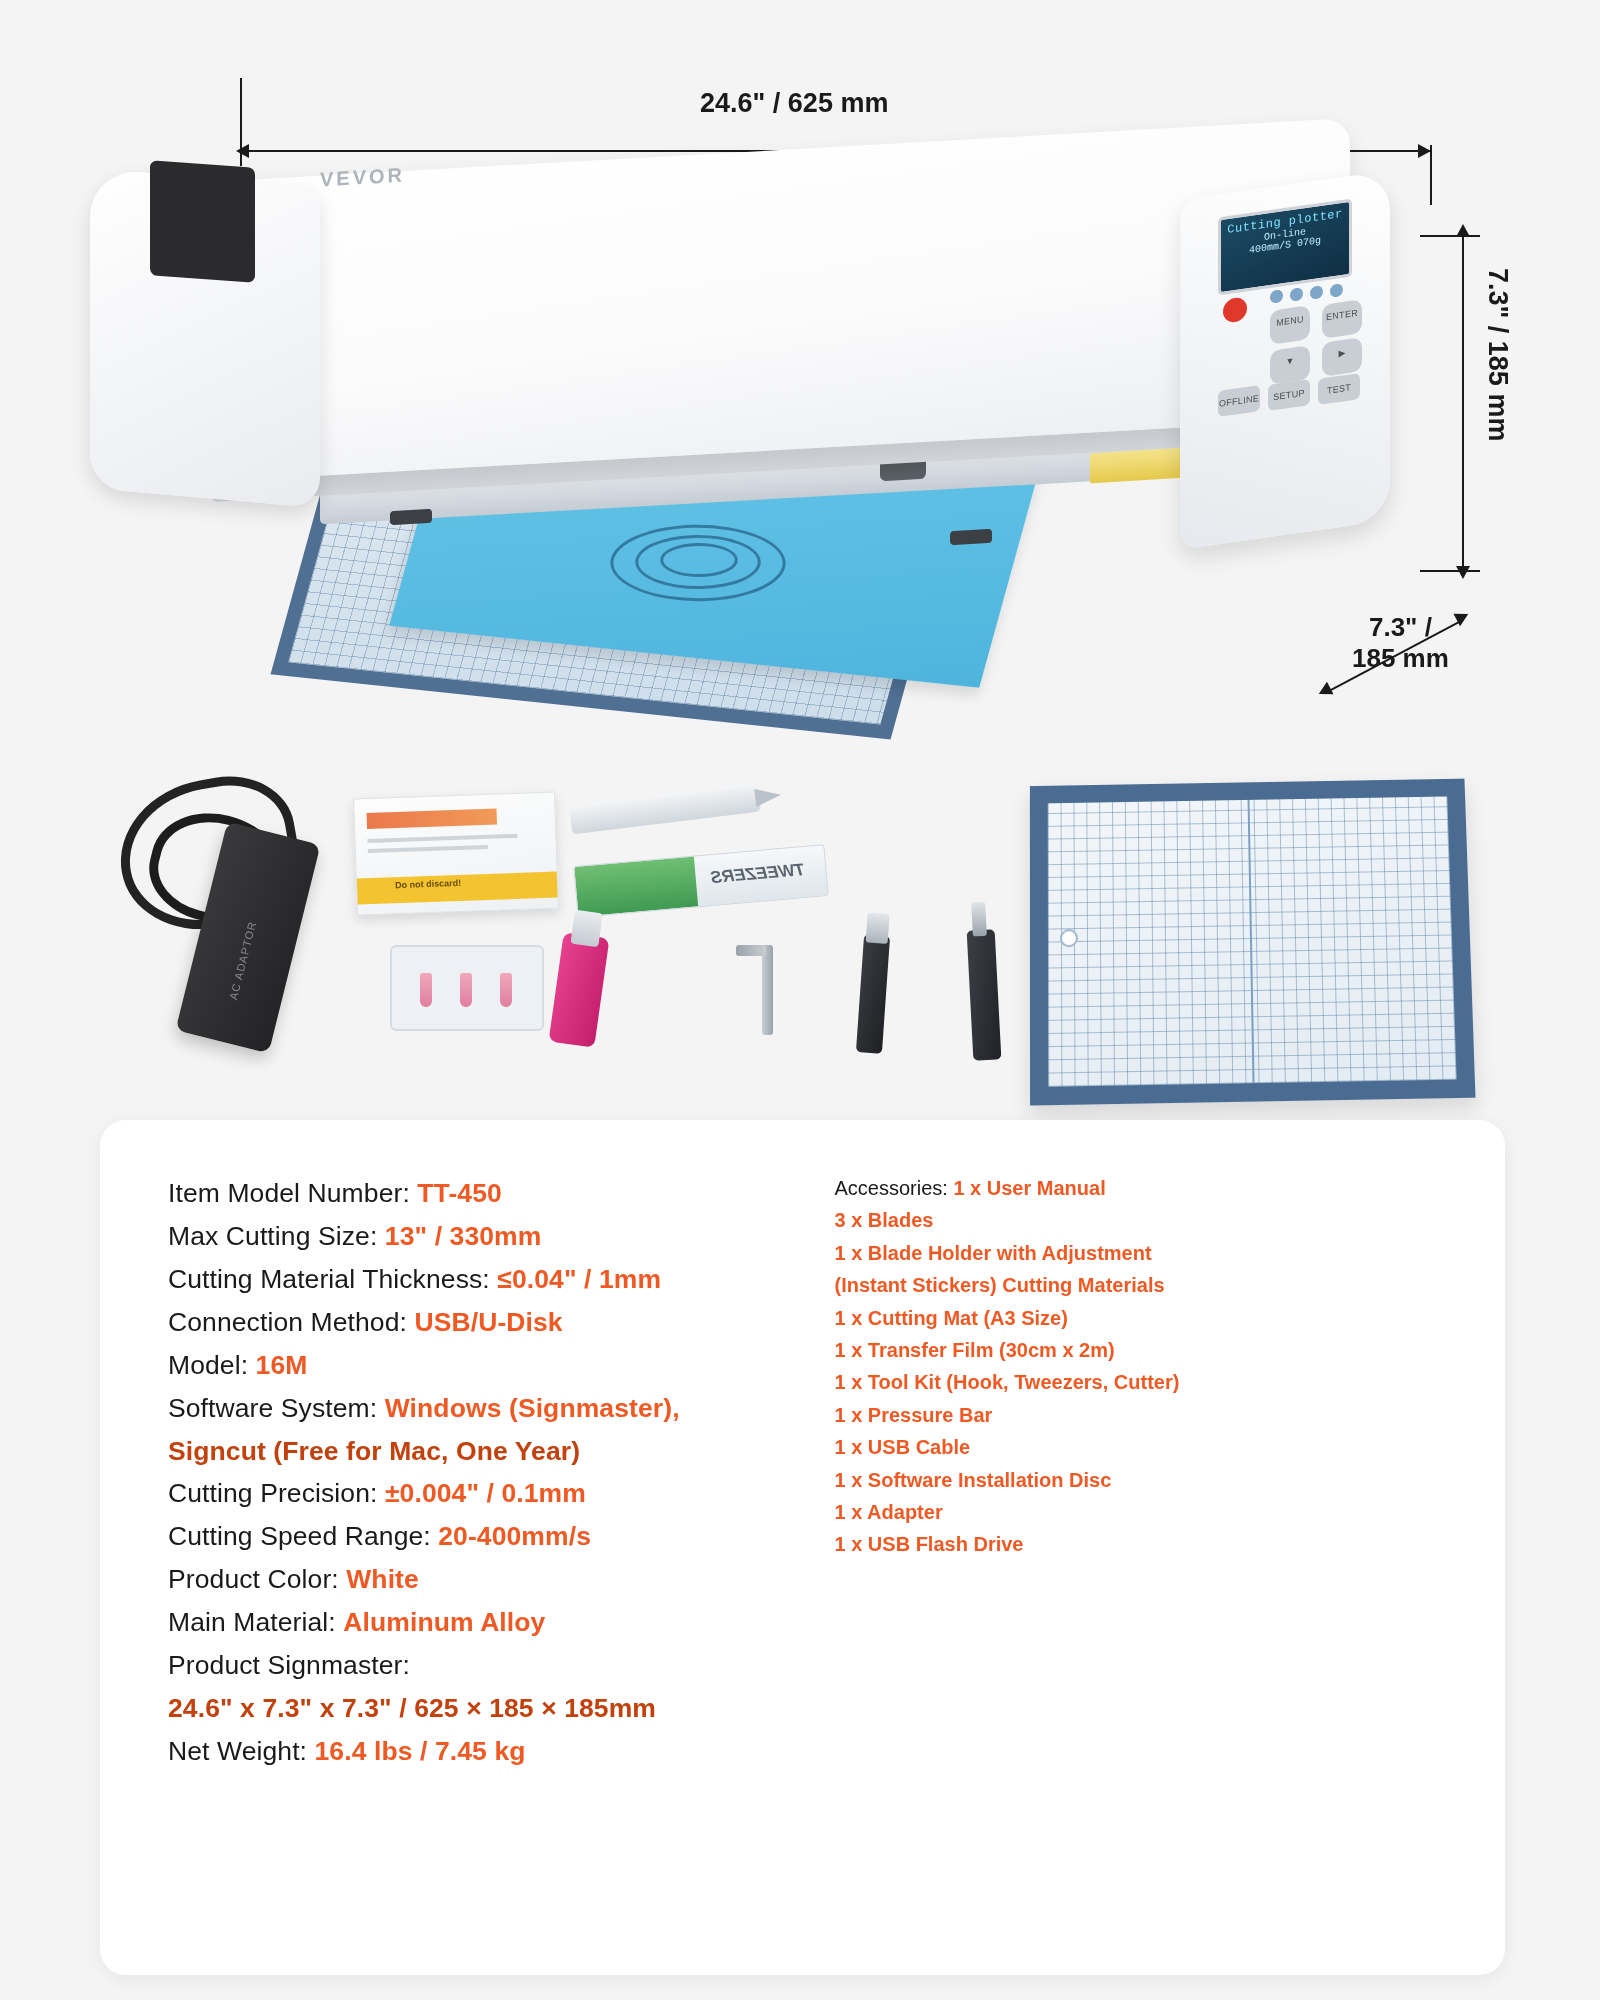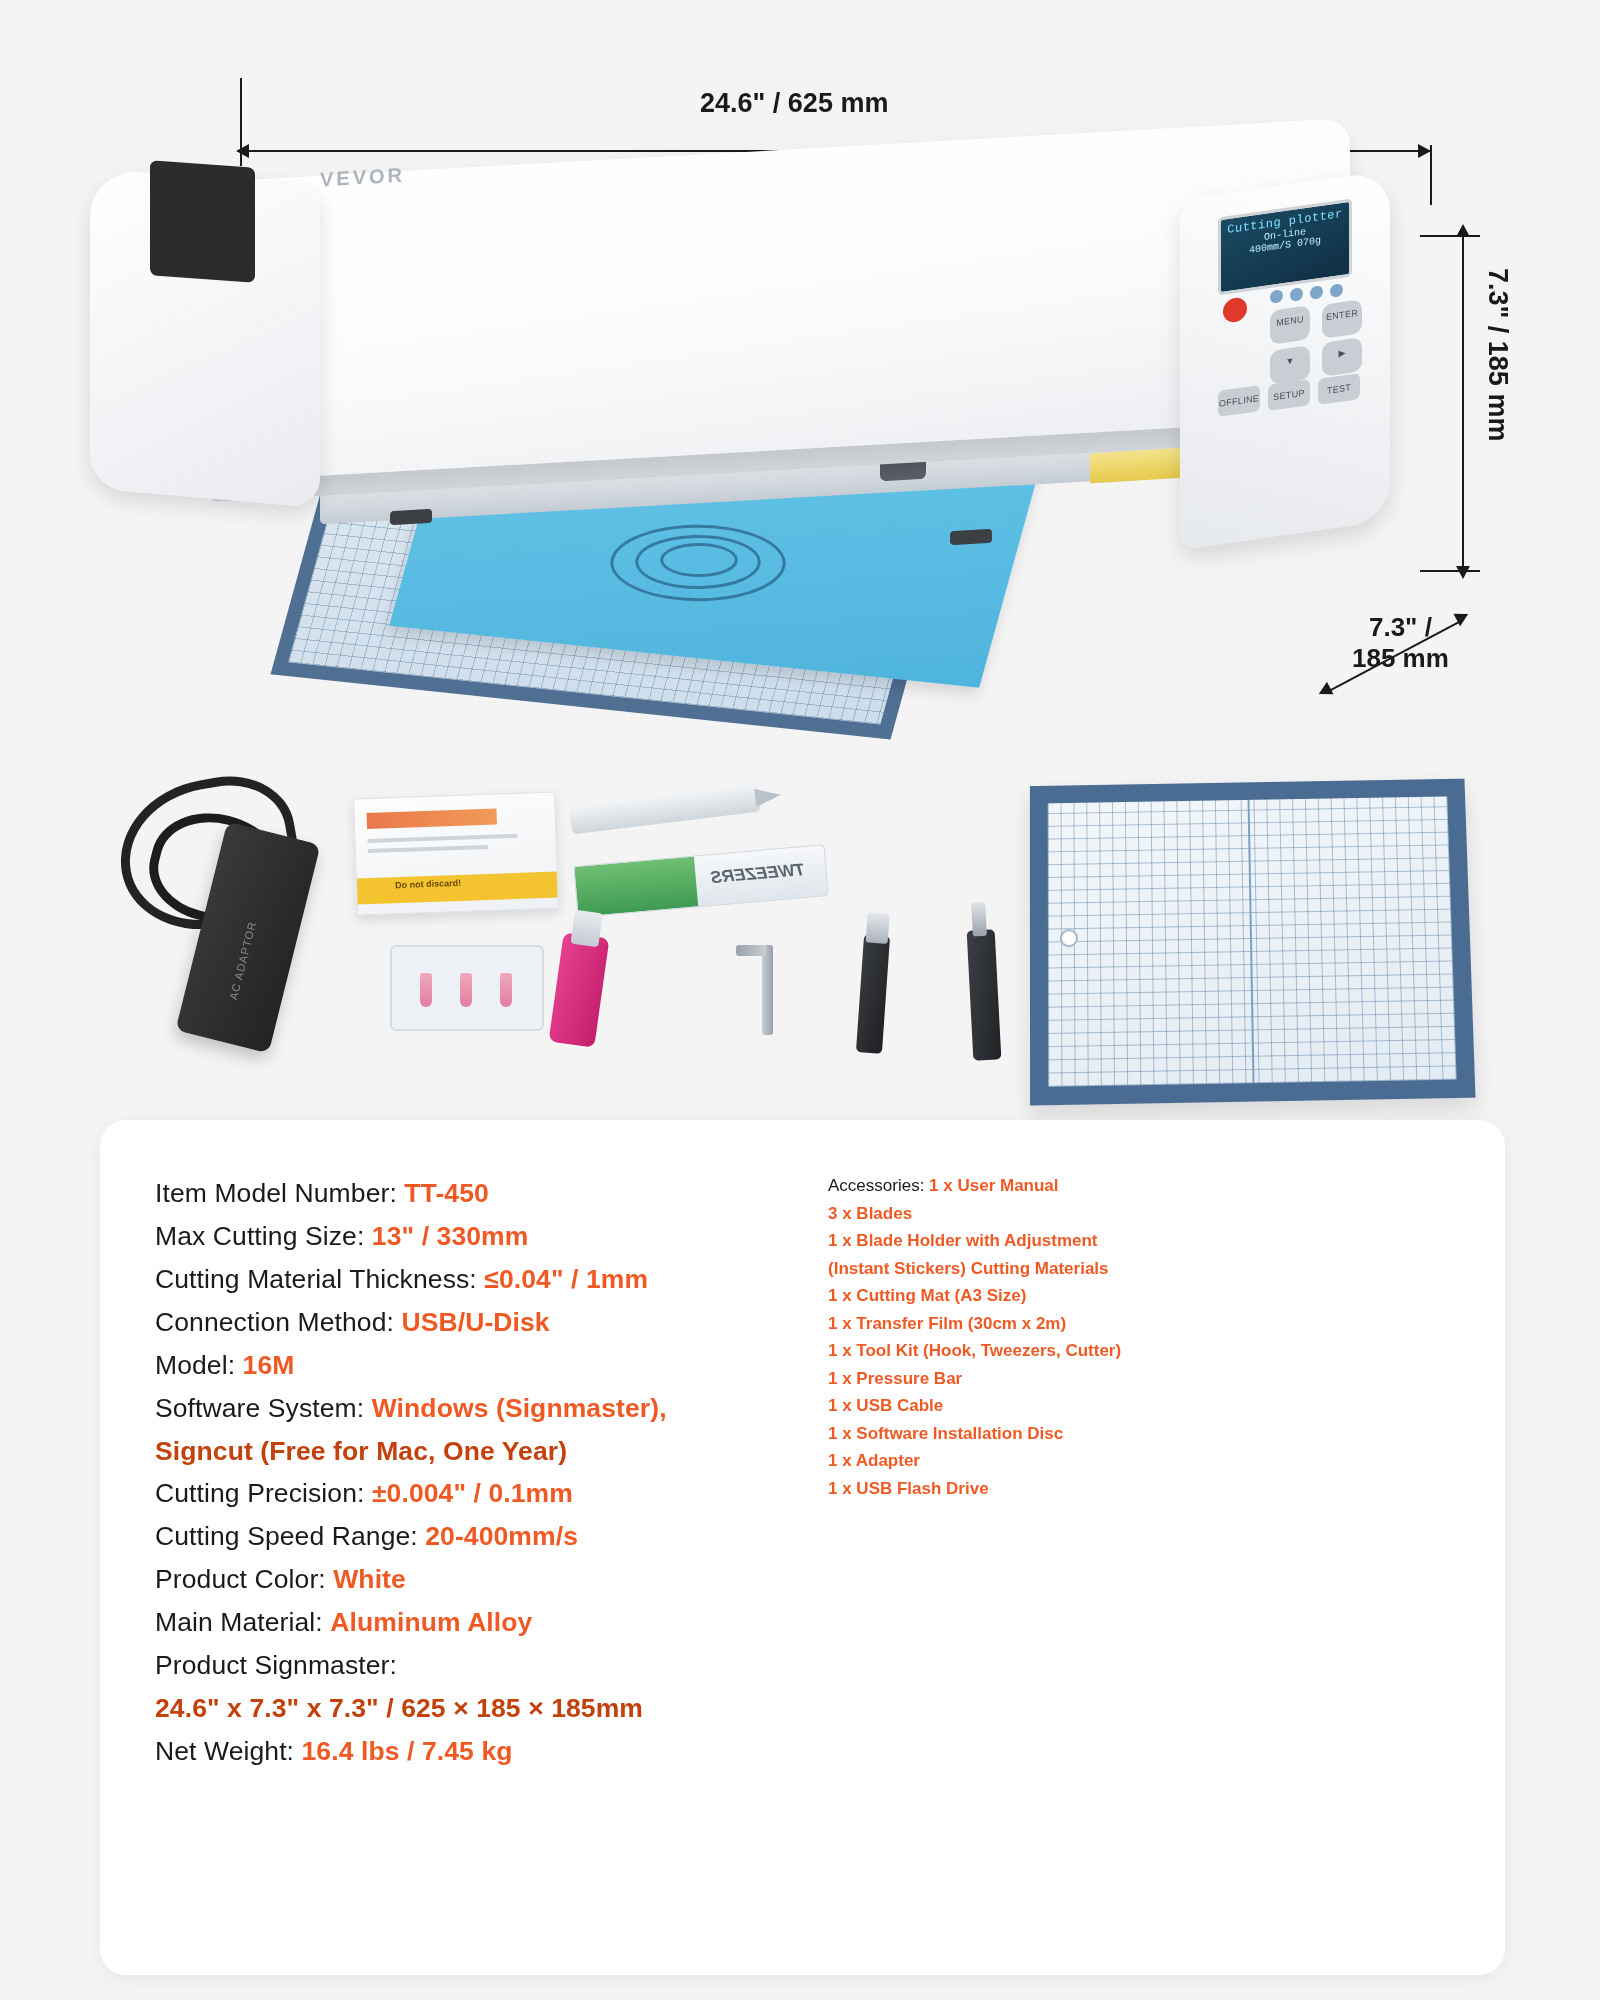--- a/index.html
+++ b/index.html
@@ -552,21 +552,21 @@
   
   .spec-card {
     position: absolute;
     left: 100px;
     top: 1120px;
     width: 1405px;
     height: 855px;
     background: #ffffff;
     border-radius: 26px;
     box-shadow: 0 4px 18px rgba(0,0,0,0.06);
-    padding: 30px 0 0 0;
+    padding: 30px 0 0 13px;
     box-sizing: border-box;
   }
   .cols {
     display: flex;
     width: 100%;
     height: 100%;
     box-sizing: border-box;
     padding: 22px 40px 20px 55px;
   }
   .col { width: 50%; }
@@ -577,21 +577,21 @@
     line-height: 1.62;
     color: #1a1a1a;
     letter-spacing: .1px;
   }
   .spec-row .k { color: #1a1a1a; }
   .spec-row .v {
     color: #ef5a24;
     font-weight: 700;
   }
   .acc-row {
-    font-size: 17px;
+    font-size: 20px;
     line-height: 1.62;
     color: #ef5a24;
     font-weight: 700;
   }
   .acc-row .k {
     color: #1a1a1a;
     font-weight: 400;
   }
   .cont {
     color: #c2410c;

